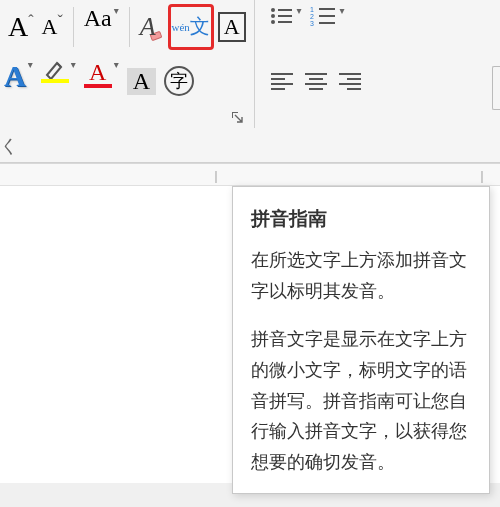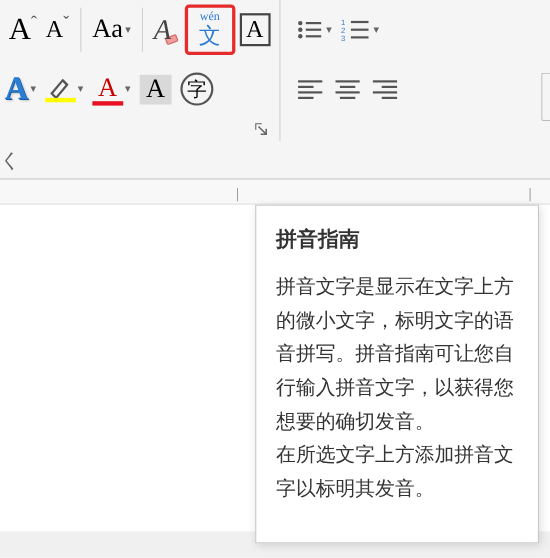--- a/index.html
+++ b/index.html
@@ -1,21 +1,21 @@
 <!DOCTYPE html>
 <html><head>
 <meta charset="utf-8">
 <style>
   *{box-sizing:border-box;margin:0;padding:0}
   body{width:500px;height:507px;background:#f0f0f0;font-family:"Microsoft YaHei","Segoe UI",sans-serif;overflow:hidden;position:relative}
   .ribbon{background:#f5f5f5;display:flex;flex-direction:column}
   .row{display:flex;align-items:center;height:54px;padding:0 4px}
   .sep{width:1px;height:90px;background:#d0d0d0;margin:0 6px;align-self:center}
   .btn{display:flex;align-items:center;justify-content:center;height:44px;padding:0 4px;cursor:pointer;border-radius:2px}
-  .drop{display:flex;align-items:center}
+  .drop{display:flex;align-items:flex-start}
   .chev{font-size:10px;color:#666;margin-left:2px}
   .bigA{font-family:"Times New Roman",serif;font-size:28px}
   .supA{font-family:"Times New Roman",serif;font-size:16px;position:relative;top:-6px}
   .redbox{border:3px solid #e52b2b;border-radius:4px;padding:2px}
   .row2pad{padding-left:0}
   .hl-yellow{background:#ffff00;width:28px;height:4px;display:block;margin-top:-2px}
   .hl-red{background:#e81123;width:28px;height:4px;display:block;margin-top:-2px}
   .dlg-icon{width:14px;height:14px}
   .groupend{display:flex;justify-content:flex-end;padding:2px 10px 4px 0}
   .tabmark{display:flex;padding:6px 0 0 0;border-bottom:1px solid #d0d0d0}
@@ -50,21 +50,21 @@
           <span style="font-family:'Times New Roman';font-size:24px">Aa</span>
           <span class="chev">▾</span>
         </div>
         <div class="sep" style="height:40px"></div>
         <div class="btn">
           <span style="font-style:italic;font-family:'Times New Roman';font-size:26px;color:#444;position:relative">A</span>
           <svg width="14" height="14" viewBox="0 0 14 14" style="margin-left:-6px;margin-top:14px">
               <rect x="1" y="6" width="10" height="6" rx="1" fill="#f29b9b" stroke="#c66" stroke-width="1" transform="rotate(-20 6 9)"></rect>
             </svg>
         </div>
-        <div class="btn redbox" style="flex-direction:column;width:46px;height:46px;padding:0">
+        <div class="btn redbox" style="flex-direction:row;width:46px;height:46px;padding:0">
           <span style="font-size:11px;color:#2b7cd3;font-family:serif">wén</span>
           <span style="font-size:20px;color:#2b7cd3;margin-top:-2px">文</span>
         </div>
         <div class="btn">
           <span style="border:2px solid #444;font-family:'Times New Roman';font-size:22px;padding:0 4px">A</span>
         </div>
       </div>
 
       <div class="row row2pad">
         <div class="btn drop">
@@ -168,15 +168,15 @@
 
 <div class="doc">
   <div class="ruler">
     <span class="tick" style="left:210px">｜</span>
     <span class="tick" style="left:476px">｜</span>
   </div>
 </div>
 
 <div class="tooltip">
   <div class="ttl">拼音指南</div>
+  <p>在所选文字上方添加拼音文字以标明其发音。</p>
   <p style="margin-bottom:0">拼音文字是显示在文字上方的微小文字，标明文字的语音拼写。拼音指南可让您自行输入拼音文字，以获得您想要的确切发音。</p>
-  <p>在所选文字上方添加拼音文字以标明其发音。</p>
 </div>
 
 </body></html>

